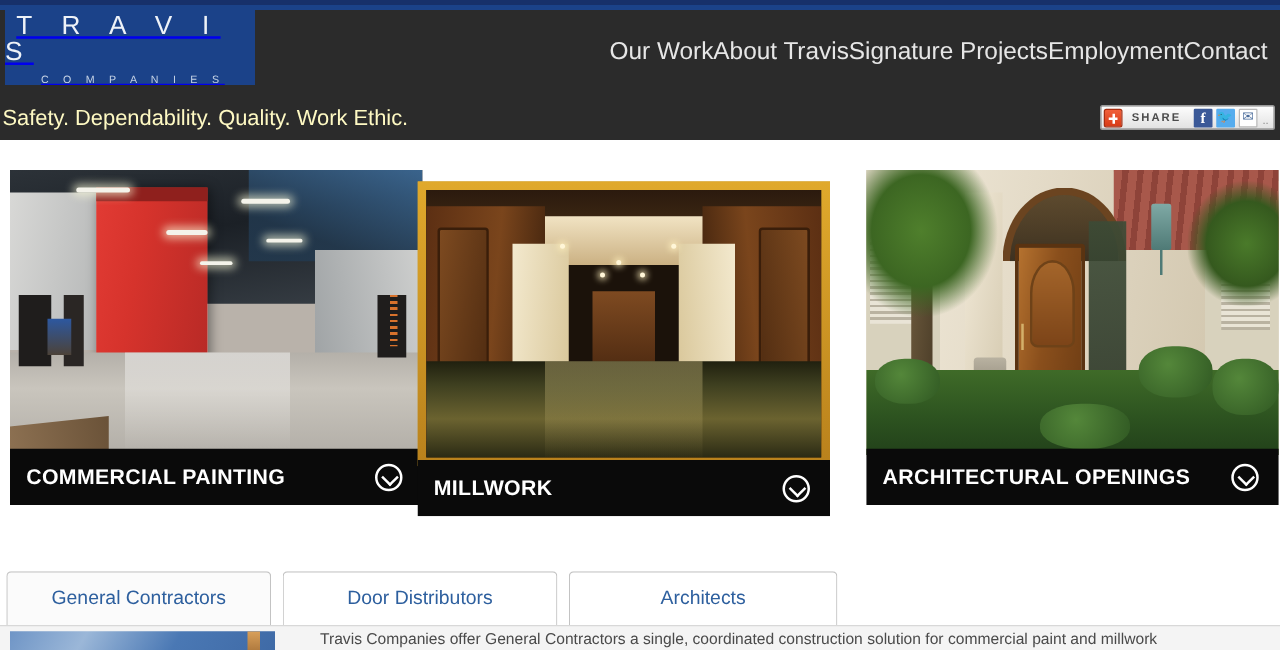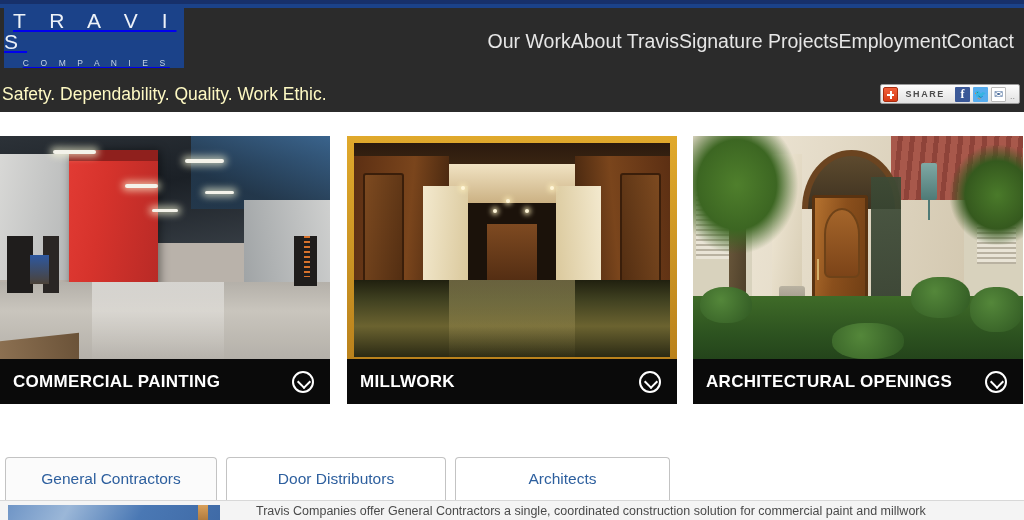--- a/index.html
+++ b/index.html
@@ -23,21 +23,21 @@
   }
 
   
   .header {
     position: absolute; top: 8px; left: 0;
     width: 1024px; height: 104px;
     background: #2b2b2b;
   }
   .logo {
     position: absolute; top: 0px; left: 4px;
-    width: 180px; height: 60px;
+    width: 200px; height: 60px;
     background: #1b4289;
     display: flex; flex-direction: column;
     align-items: center; 
   }
   .logo-main {
     color: #eef2f8;
     font-size: 21px;
     letter-spacing: 9px;
     text-indent: 9px;
     font-weight: 400;
@@ -141,22 +141,22 @@
   .cards {
     position: absolute;
     top: 136px; left: 0;
     width: 1024px; height: 268px;
   }
   .card {
     position: absolute;
     top: 0; width: 330px; height: 268px;
     overflow: hidden;
   }
-  .card-1 { left: 0px;   }
-  .card-2 { left: 347px; }
+  .card-1 { left: 8px;   }
+  .card-2 { left: 334px; margin-top: 9px; }
   .card-3 { left: 693px; }
 
   .card-photo {
     position: absolute; top: 0; left: 0;
     width: 100%; height: 228px;
     overflow: hidden;
   }
   .card-caption {
     position: absolute;
     left: 0; bottom: 0;

